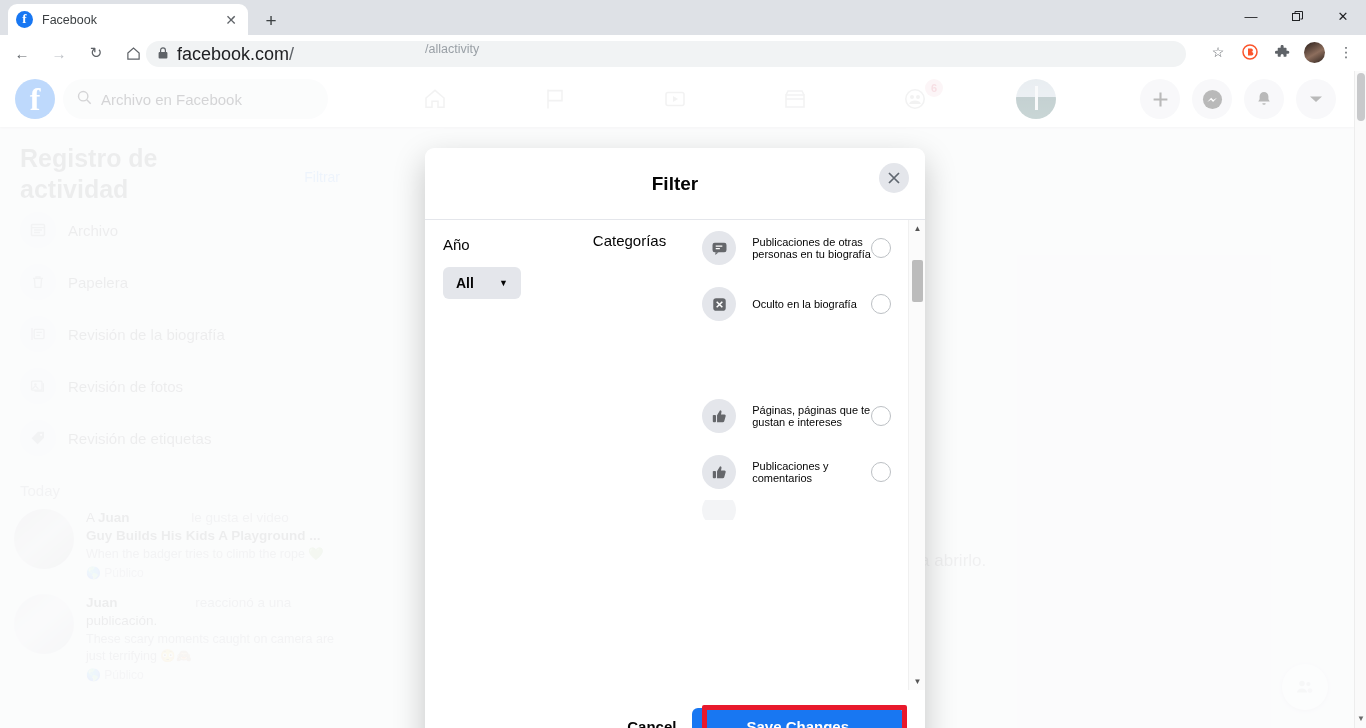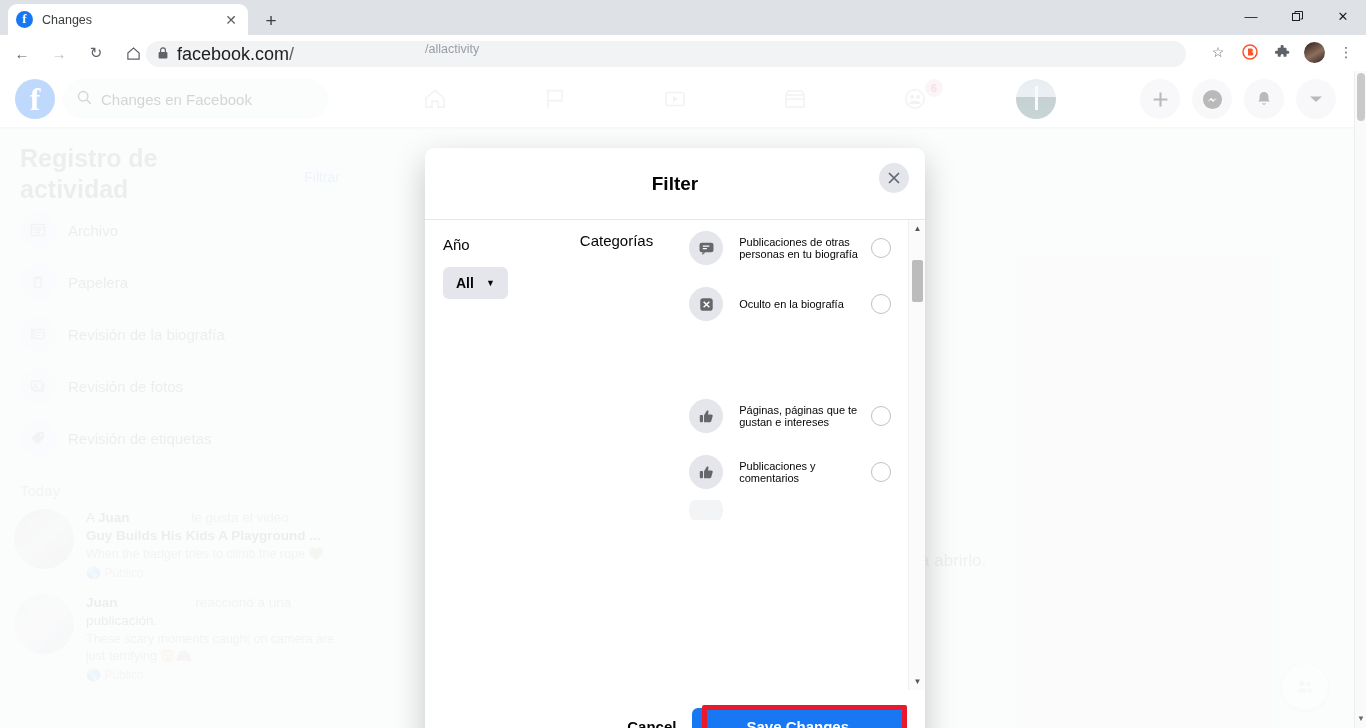--- a/index.html
+++ b/index.html
@@ -227,21 +227,21 @@
   .m-close {
     position: absolute; right: 16px; top: 15px;
     width: 30px; height: 30px; border-radius: 50%; background: #e4e6eb;
     display: flex; align-items: center; justify-content: center;
     color: #606770; font-size: 15px;
   }
   .m-body { flex: 1 1 auto; display: flex; flex-direction: row; overflow: hidden; }
   .m-sec-year { padding: 16px 18px 0 18px; }
   .m-sec-label { font-size: 15px; color: #050505; }
   .year-pill {
-    display: inline-flex; align-items: center; gap: 12px;
+    display: inline-flex; align-items: center; gap: 25px;
     margin-top: 14px; height: 32px; padding: 0 13px;
     background: #e4e6eb; border-radius: 6px;
     font-size: 14px; font-weight: bold; color: #050505;
   }
   .year-pill .cv { font-size: 9px; }
   .m-divider { height: 1px; background: #e4e6eb; margin: 16px 18px 0 18px; }
   .m-cat-label { font-size: 15px; color: #050505; padding: 12px 18px 4px 18px; }
 
   .catlist { position: relative; flex: 1 1 auto; overflow: hidden; }
   .catrows { position: absolute; left: 0; top: 0; right: 22px; }
@@ -292,21 +292,21 @@
   }
 </style>
 </head>
 <body>
 
 <div id="app">
 
   <div class="titlebar">
     <div class="tab">
       <div class="tab-fav">f</div>
-      <div class="tab-title">Changes</div>
+      <div class="tab-title">Facebook</div>
       <div class="tab-close">✕</div>
     </div>
     <div class="newtab">+</div>
     <div class="wbtns">
       <div class="wbtn">—</div>
       <div class="wbtn">
         <svg width="11" height="11" viewBox="0 0 11 11">
             <rect x="0.5" y="2.5" width="7" height="7" fill="none" stroke="#202124"></rect>
             <path d="M3 2.5V0.5H10.5V8H8.5" fill="none" stroke="#202124"></path>
           </svg>
@@ -360,21 +360,21 @@
 
     <div class="fbheader">
       <div class="fb-logo">f</div>
       <div class="fb-search">
         <span class="q">
           <svg width="15" height="15" viewBox="0 0 16 16">
               <circle cx="6.6" cy="6.6" r="5" fill="none" stroke="#65676b" stroke-width="1.5"></circle>
               <path d="M10.4 10.4L14.6 14.6" stroke="#65676b" stroke-width="1.5"></path>
             </svg>
         </span>
-        <span class="ph">Changes en Facebook</span>
+        <span class="ph">Archivo en Facebook</span>
       </div>
 
       <div class="fb-nav">
         <div class="navbtn">
           <svg width="26" height="26" viewBox="0 0 26 26">
               <path d="M4 12L13 4.3 22 12v9.2h-6v-6h-6v6H4z" fill="none" stroke="#65676b" stroke-width="1.6"></path>
             </svg>
         </div>
         <div class="navbtn">
           <svg width="26" height="26" viewBox="0 0 26 26">

